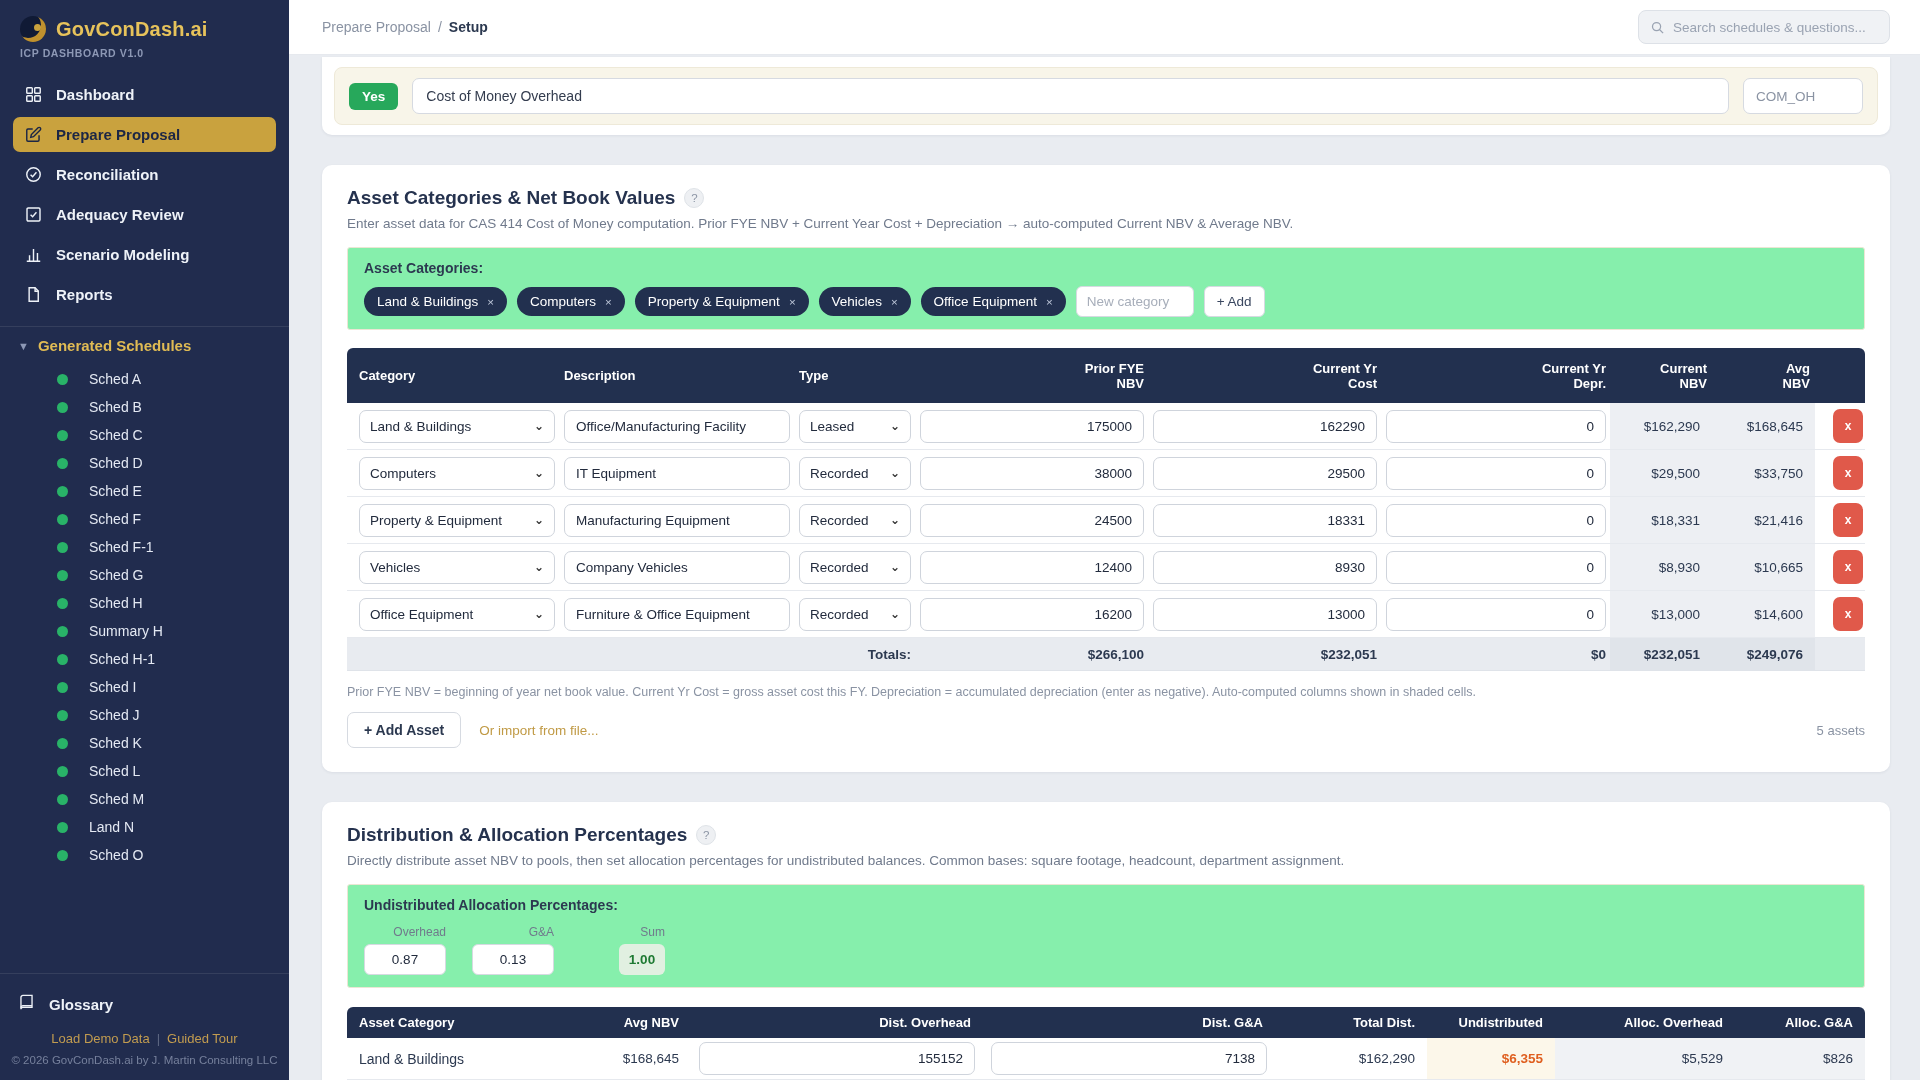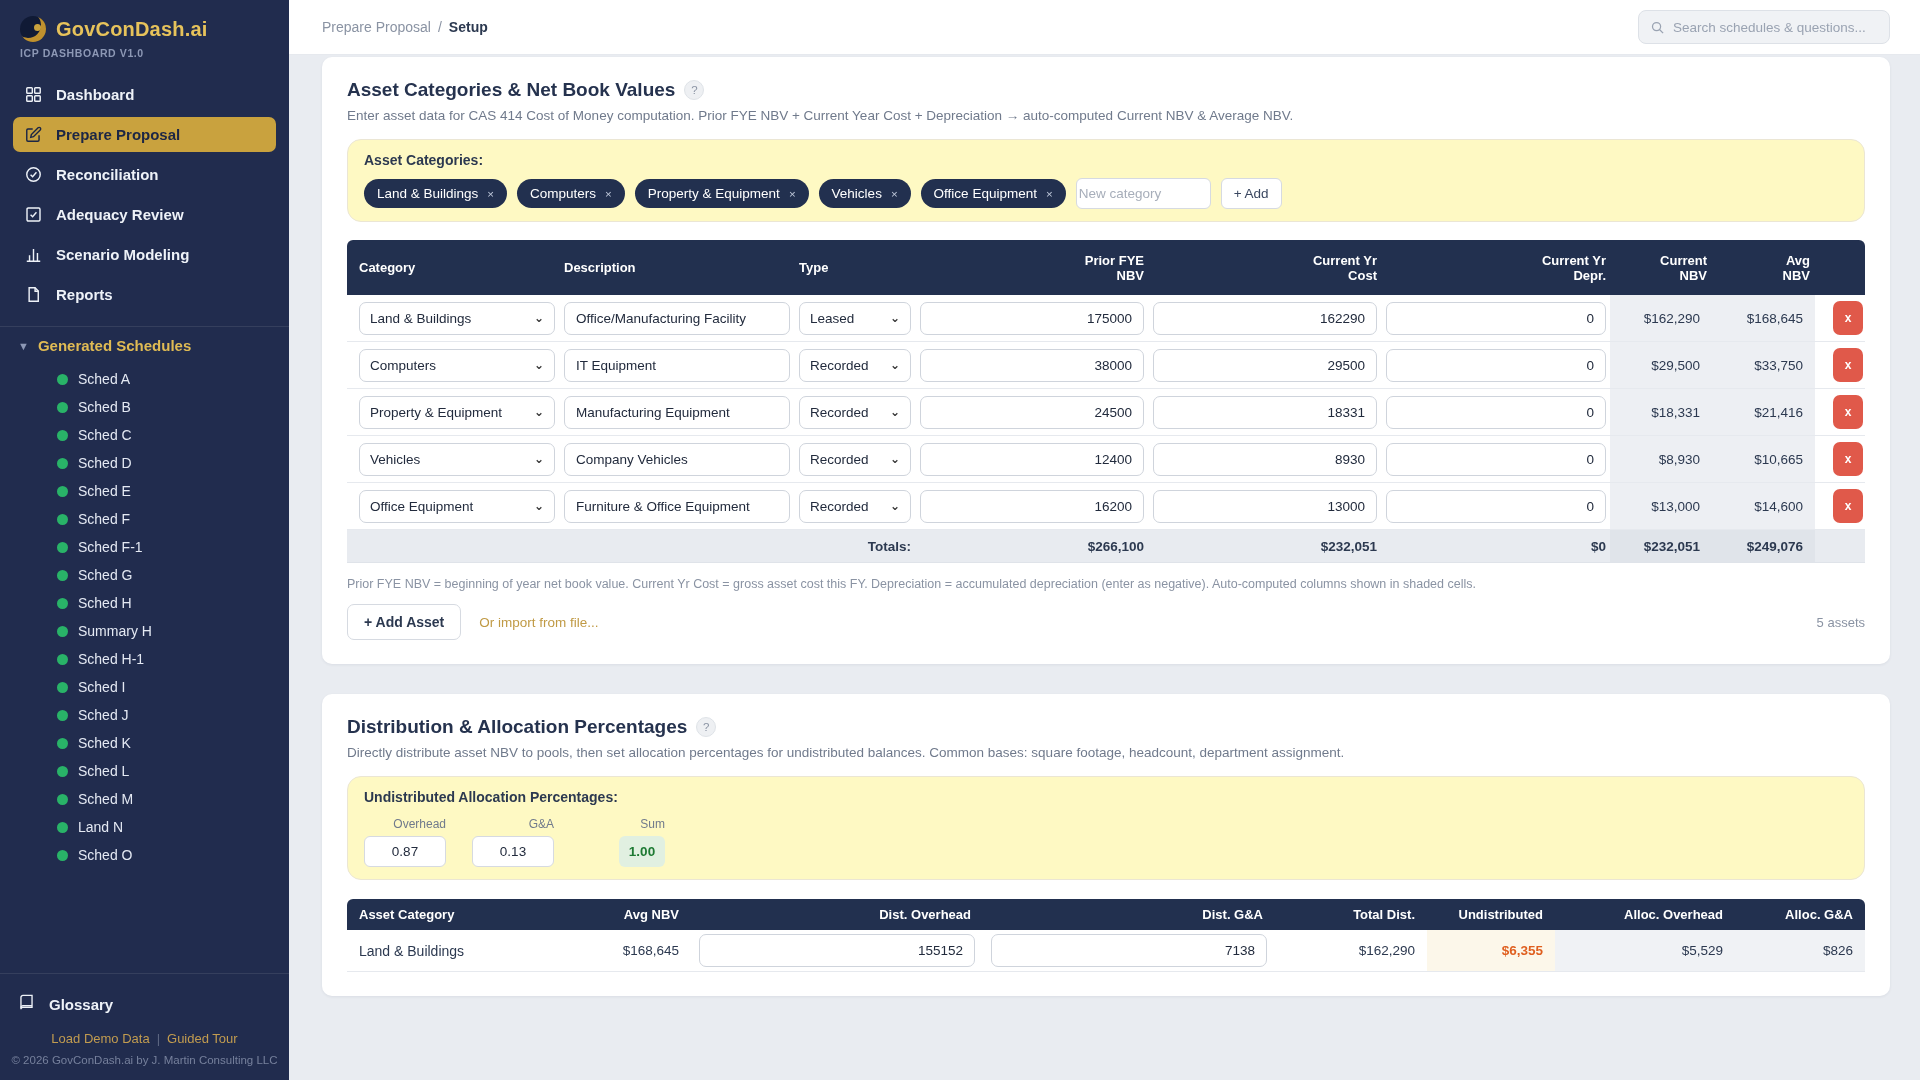--- a/index.html
+++ b/index.html
@@ -19,21 +19,21 @@
   .version { padding:3px 20px 10px; font-size:10.5px; font-weight:600; letter-spacing:.6px; color:#8d98b5; }
   .nav { padding:8px 13px 2px; display:flex; flex-direction:column; gap:5px; }
   .nav-item { display:flex; align-items:center; gap:13px; padding:8px 11px; border-radius:7px; font-size:15px; font-weight:600; color:#eef2f8; cursor:pointer; }
   .nav-item.active { background:#c9a23e; color:#1c2645; }
   .nav-icon { display:flex; }
   .nav-icon svg { width:19px; height:19px; }
   .divider { border-top:1px solid rgba(255,255,255,.09); margin:12px 0 10px; }
   .sched-header { display:flex; align-items:center; gap:9px; padding:0 18px; color:#e0bb54; font-size:15px; font-weight:700; }
   .chev-down { color:#8d98b5; font-size:11px; }
   .sched-list { padding:11px 0 0; }
-  .sched-item { display:flex; align-items:center; gap:10px; padding:6px 0 6px 57px; font-size:14px; color:#e4e9f3; cursor:pointer; }
+  .sched-item { display:flex; align-items:center; gap:21px; padding:6px 0 6px 57px; font-size:14px; color:#e4e9f3; cursor:pointer; }
   .dot { width:11px; height:11px; border-radius:50%; background:#29b368; flex-shrink:0; }
   .sidebar-bottom { margin-top:auto; }
   .glossary { display:flex; align-items:center; gap:13px; padding:9px 17px; font-size:15px; font-weight:700; color:#eef2f8; cursor:pointer; }
   .glossary svg { width:19px; height:19px; }
   .demo-links { text-align:center; font-size:13px; color:#c29c50; padding:7px 0 4px; }
   .demo-links .sep { color:#5d6782; padding:0 7px; }
   .demo-links span.link { cursor:pointer; }
   .copyright { text-align:center; font-size:11.5px; color:#76809c; padding:4px 8px 14px; }
 
   
@@ -54,26 +54,26 @@
   .badge-yes { background:#27a85b; color:#fff; font-weight:700; font-size:13.5px; padding:6px 13px; border-radius:6px; }
   .com-input { flex:1; height:36px; border:1px solid #d6dae1; border-radius:7px; padding:0 13px; font-size:14px; color:#333c4e; background:#fff; font-family:inherit; }
   .code-input { width:120px; height:36px; border:1px solid #d6dae1; border-radius:7px; padding:0 12px; font-size:13.5px; color:#8a93a3; background:#fff; font-family:inherit; }
 
   .section-card { padding:22px 25px 24px; margin-bottom:30px; }
   .title-row { display:flex; align-items:center; gap:9px; }
   .section-title { font-size:19px; font-weight:800; color:#25324e; }
   .help-badge { width:20px; height:20px; border-radius:50%; background:#eef0f3; border:1px solid #dfe3e8; color:#8a93a3; font-size:11.5px; display:flex; align-items:center; justify-content:center; cursor:pointer; }
   .section-sub { font-size:13.5px; color:#707a8c; margin-top:7px; }
 
-  .panel { background:#fef9c3; border:1px solid #ebe6d4; border-radius:14px; padding:12px 16px; margin-top:16px; }
+  .panel { background:#86efac; border:1px solid #ebe6d4; border-radius:3px; padding:12px 16px; margin-top:16px; }
   .panel-label { font-size:14px; font-weight:700; color:#2c3950; }
   .tags { display:flex; align-items:center; gap:10px; margin-top:10px; flex-wrap:wrap; }
   .tag { background:#22304f; color:#fff; font-size:13.5px; padding:7px 13px; border-radius:16px; display:flex; align-items:center; gap:9px; cursor:pointer; }
   .tag .x { color:#c2cbdd; font-size:11.5px; }
-  .newcat { width:135px; height:31px; border:1px solid #d6dae1; border-radius:6px; padding:0 2px; font-size:13.5px; color:#555; font-family:inherit; }
+  .newcat { width:118px; height:31px; border:1px solid #d6dae1; border-radius:6px; padding:0 10px; font-size:13.5px; color:#555; font-family:inherit; }
   .newcat::placeholder { color:#a7aeba; }
   .add-btn { height:31px; padding:0 12px; background:#fff; border:1px solid #d6dae1; border-radius:6px; font-size:13.5px; color:#3a4760; cursor:pointer; font-family:inherit; }
 
   
   .atable { margin-top:18px; --acols:196px 226px 112px 224px 224px 220px 92px 94px 44px; }
   .ahead { display:grid; grid-template-columns:var(--acols); column-gap:9px; background:#22304f; border-radius:6px 6px 0 0; color:#fff; font-size:13px; font-weight:700; padding:4px 12px; min-height:55px; align-items:center; }
   .ahead .r { text-align:right; }
   .arow { display:grid; grid-template-columns:var(--acols); column-gap:9px; align-items:center; padding:6px 12px; border-bottom:1px solid #e6e9ee; background:#fff; }
   .fselect { height:33px; border:1px solid #cfd4dc; border-radius:7px; background:#fff; display:flex; align-items:center; justify-content:space-between; padding:0 10px; font-size:13.5px; color:#222b3d; cursor:pointer; }
   .fselect .chev { font-size:12px; color:#333; font-weight:700; margin-left:6px; }
@@ -290,20 +290,27 @@
         <svg viewBox="0 0 24 24" fill="none" stroke="#9aa3b2" stroke-width="2">
             <circle cx="10.5" cy="10.5" r="6.5"></circle>
             <path d="M15.5 15.5L21 21"></path>
           </svg>
         <input type="text" placeholder="Search schedules &amp; questions..." style="">
       </div>
     </header>
 
     <div class="content">
 
+      <div class="card cut">
+        <div class="com-row">
+          <span class="badge-yes">Yes</span>
+          <input class="com-input" type="text" value="Cost of Money Overhead" style="">
+          <input class="code-input" type="text" value="COM_OH" style="">
+        </div>
+      </div>
 
       <section class="card section-card">
         <div class="title-row">
           <h2 class="section-title">Asset Categories &amp; Net Book Values</h2>
           <span class="help-badge">?</span>
         </div>
         <p class="section-sub">Enter asset data for CAS 414 Cost of Money computation. Prior FYE NBV + Current Year Cost + Depreciation → auto-computed Current NBV &amp; Average NBV.</p>
 
         <div class="panel">
           <div class="panel-label">Asset Categories:</div>

